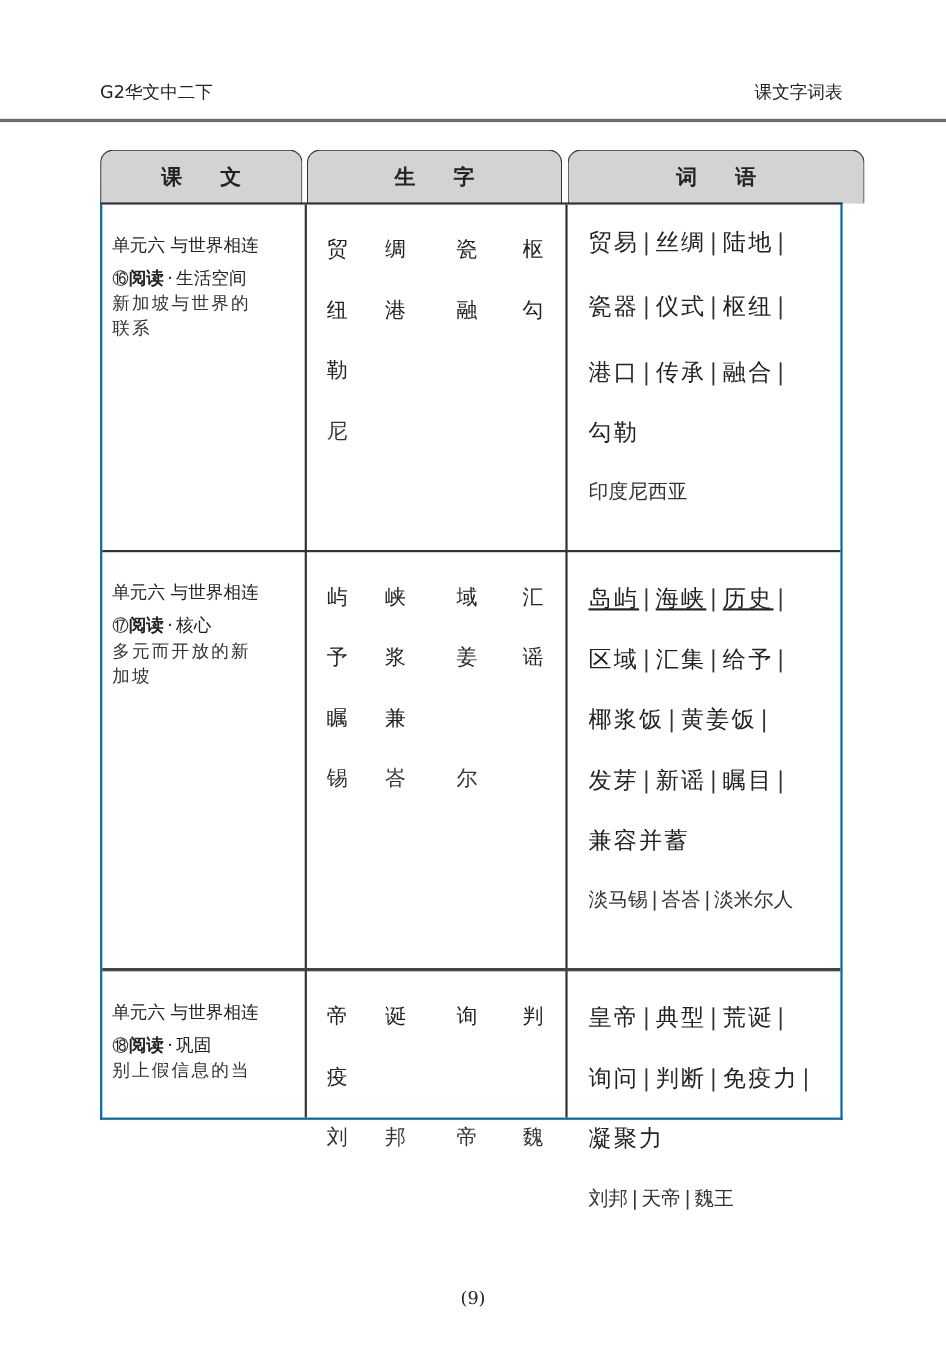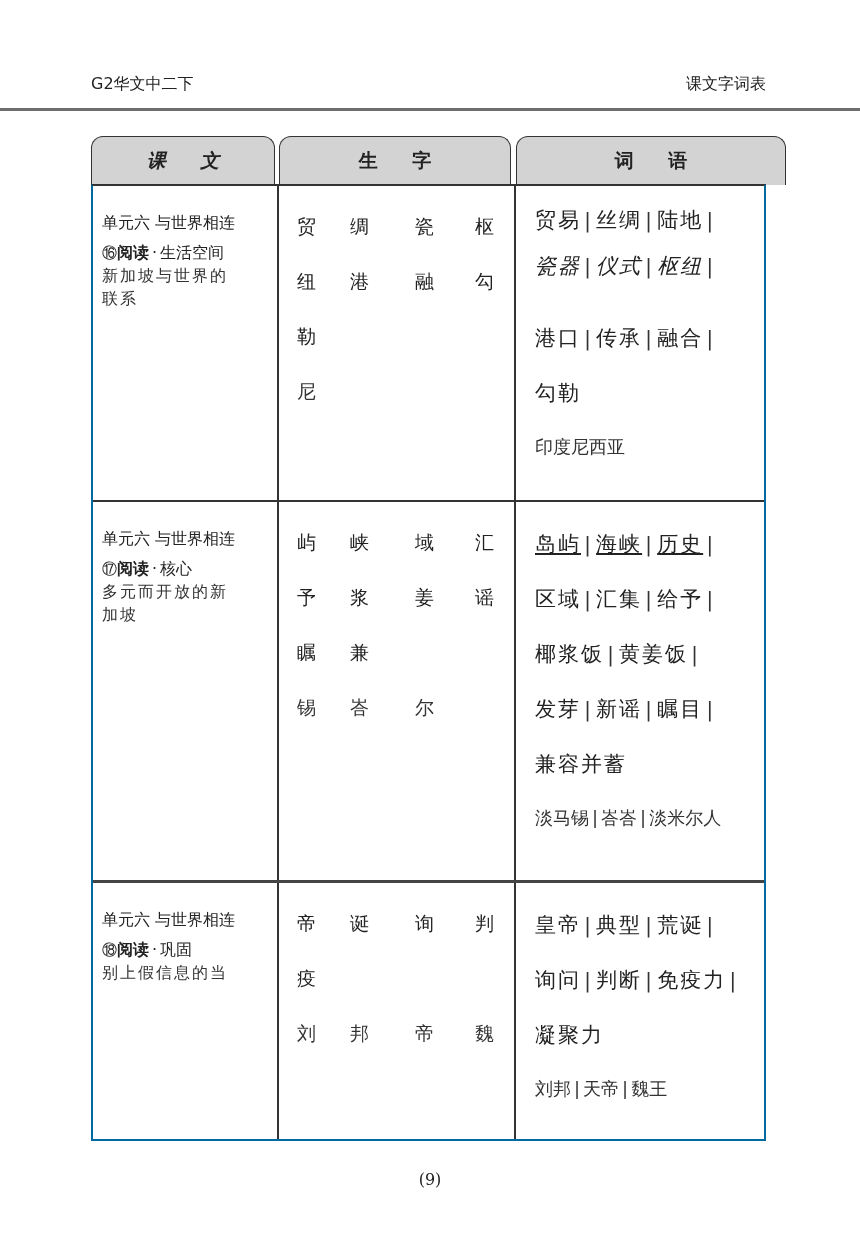--- a/index.html
+++ b/index.html
@@ -19,21 +19,21 @@
   .tab {
     position: absolute; top: 136px; height: 49px; box-sizing: border-box;
     background: #d3d3d3; border: 1.5px solid #333; border-bottom: none;
     border-radius: 12px 12px 0 0;
     display: flex; align-items: center; justify-content: center;
     font-size: 19px; font-weight: bold; letter-spacing: 14px; color: #222;
     font-family: "DejaVu Sans", sans-serif;
   }
   .tab span { margin-right: -14px; }
   .table {
-    position: absolute; left: 91px; top: 184px; width: 675px; height: 957px;
+    position: absolute; left: 91px; top: 184px; width: 675px; height: 834px;
     box-sizing: border-box; border: 2px solid #0369a1; border-top: 2px solid #333;
   }
   .vline { position: absolute; top: 0; bottom: 0; width: 1.5px; background: #333; }
   .hline { position: absolute; left: 0; right: 0; height: 2px; background: #333; }
   .cell { position: absolute; box-sizing: border-box; }
   .unit {
     font-size: 16px; color: #222; line-height: 22px; white-space: nowrap;
     font-family: "DejaVu Sans", sans-serif;
   }
   .lesson-line {
@@ -64,21 +64,21 @@
     font-family: "DejaVu Serif", serif; font-size: 16px; color: #222;
   }
 </style>
 </head>
 <body>
 
 <div class="hdr-left">G2华文中二下</div>
 <div class="hdr-right">课文字词表</div>
 <div class="hdr-rule"></div>
 
-<div class="tab" style="left:91px;width:184px;font-style:italic;">
+<div class="tab" style="left:91px;width:184px;">
   <span>课 文</span>
 </div>
 <div class="tab" style="left:279px;width:232px;">
   <span>生 字</span>
 </div>
 <div class="tab" style="left:516px;width:270px;">
   <span>词 语</span>
 </div>
 
 <div class="table" id="vocab-table">
@@ -99,21 +99,21 @@
       <span class="char" style="left: 196px; top: 28px;">枢</span>
       <span class="char" style="left: 18px; top: 83px;">纽</span>
       <span class="char" style="left: 71px; top: 83px;">港</span>
       <span class="char" style="left: 136px; top: 83px;">融</span>
       <span class="char" style="left: 196px; top: 83px;">勾</span>
       <span class="char" style="left: 18px; top: 138px;">勒</span>
       <span class="char plain" style="left: 18px; top: 193px;">尼</span>
     </div>
     <div class="cell" style="left: 423px; top: 0px; width: 248px;">
       <div class="words-line" style="top: 20px;"><span>贸易</span><span class="sep">|</span><span>丝绸</span><span class="sep">|</span><span>陆地</span><span class="sep">|</span></div>
-      <div class="words-line" style="top: 66px; font-style: italic;"><span>瓷器</span><span class="sep">|</span><span>仪式</span><span class="sep">|</span><span>枢纽</span><span class="sep">|</span></div>
+      <div class="words-line" style="top: 78px;"><span>瓷器</span><span class="sep">|</span><span>仪式</span><span class="sep">|</span><span>枢纽</span><span class="sep">|</span></div>
       <div class="words-line" style="top: 138px;"><span>港口</span><span class="sep">|</span><span>传承</span><span class="sep">|</span><span>融合</span><span class="sep">|</span></div>
       <div class="words-line" style="top: 193px;"><span>勾勒</span></div>
       <div class="words-line plain" style="top: 249px;"><span>印度尼西亚</span></div>
     </div>
     <div class="cell" style="left: 9px; top: 342px; width: 172px;">
       <div class="unit">单元六  与世界相连</div>
       <div class="lesson-line"><span class="num">⑰</span><span class="read">阅读</span><span class="dot">·</span><span>核心</span></div>
       <div class="title-text">多元而开放的新</div>
       <div class="title-text">加坡</div>
     </div>

